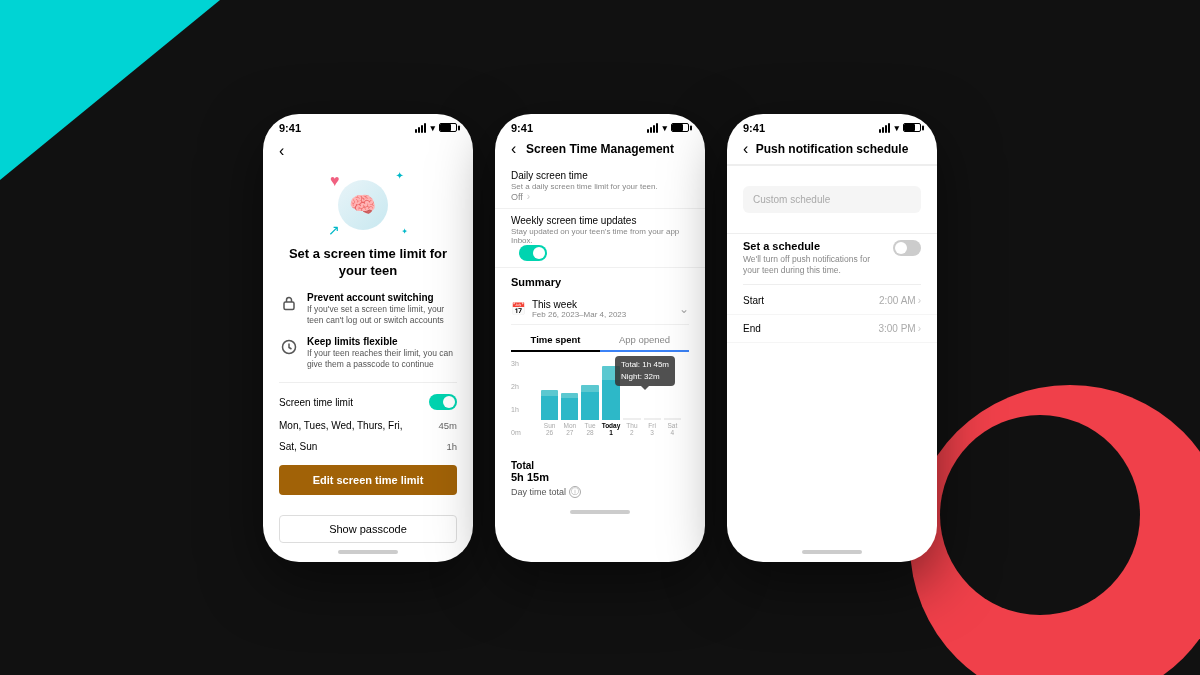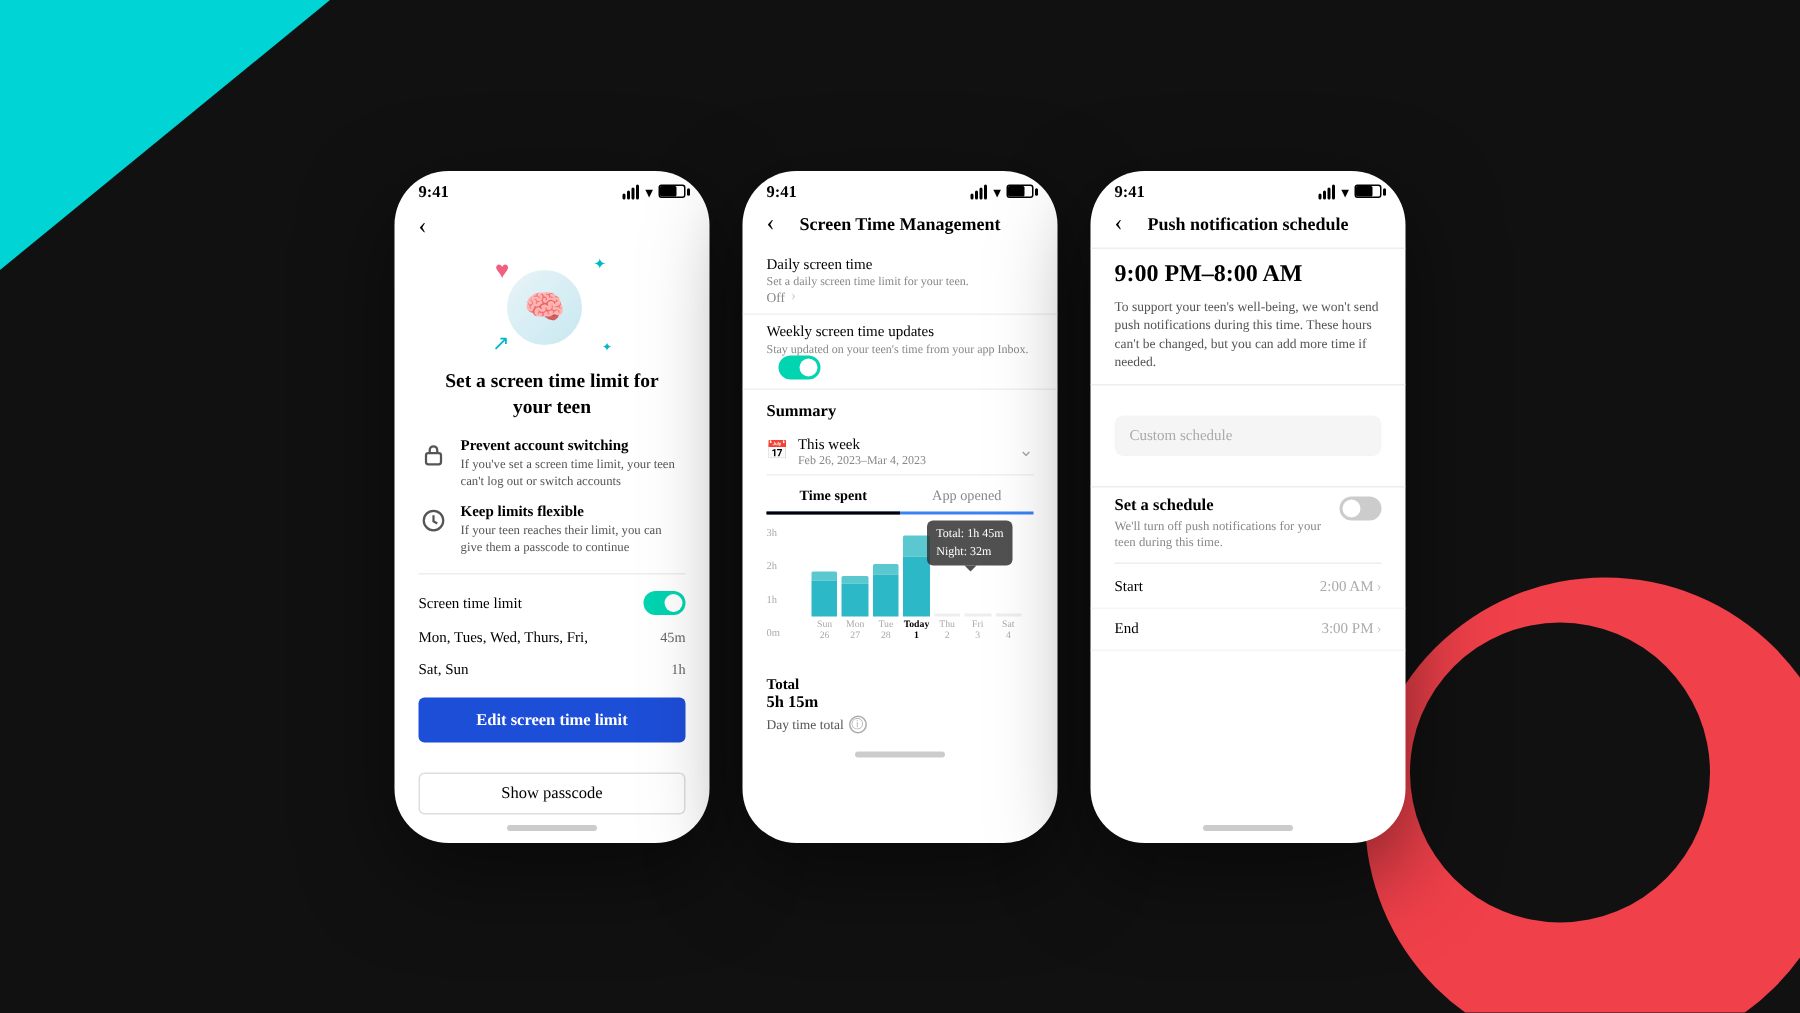--- a/index.html
+++ b/index.html
@@ -51,21 +51,20 @@
     .phone {
       width: 210px;
       height: 448px;
       background: #fff;
       border-radius: 36px;
       overflow: hidden;
       box-shadow: 0 20px 60px rgba(0,0,0,0.5);
       position: relative;
       display: flex;
       flex-direction: column;
-      font-family: Liberation Serif, serif;
     }
 
     
     .status-bar {
       display: flex;
       justify-content: space-between;
       align-items: center;
       padding: 8px 16px 4px;
       font-size: 10px;
       font-weight: 600;
@@ -168,21 +167,21 @@
       right: 2px; top: 2px;
       width: 12px; height: 12px;
       border-radius: 50%;
       background: #fff;
     }
     .toggle.off { background: #ccc; }
     .toggle.off::after { right: auto; left: 2px; }
 
     .btn-red {
       margin: 8px 16px 20px;
-      background: #1d4ed8;
+      background: #a16207;
       color: #fff;
       border: none;
       border-radius: 4px;
       padding: 9px;
       font-size: 11px;
       font-weight: 600;
       text-align: center;
       cursor: pointer;
     }
     .btn-outline {
@@ -634,24 +633,20 @@
       </div>
     </div>
 
     <div class="phone3-header">
       <span class="back">‹</span>
       <span class="title">Push notification schedule</span>
     </div>
 
     <div class="p3-divider"></div>
 
-    <div class="p3-section">
-      <div class="p3-time">9:00 PM–8:00 AM</div>
-      <div class="p3-desc">To support your teen's well-being, we won't send push notifications during this time. These hours can't be changed, but you can add more time if needed.</div>
-    </div>
 
     <div class="p3-divider"></div>
 
     <div class="custom-schedule-field">
       <span>Custom schedule</span>
     </div>
 
     <div class="p3-divider"></div>
 
     <div class="set-schedule-row">

